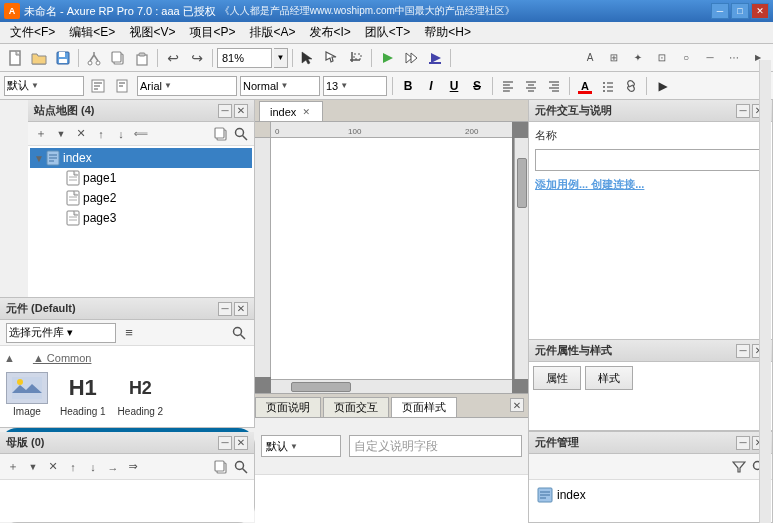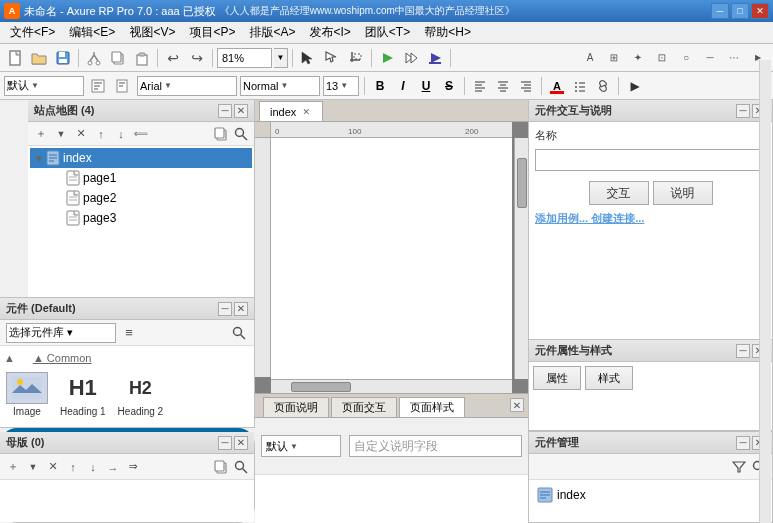--- a/index.html
+++ b/index.html
@@ -146,21 +146,21 @@
       border: 1px solid #aaa;
       background: white;
       font-size: 11px;
       padding: 0 2px;
       display: flex;
       align-items: center;
     }
     .style-select-default { width: 80px; }
     .style-select-font { width: 100px; }
     .style-select-style { width: 80px; }
-    .style-select-size { width: 36px; }
+    .style-select-size { width: 64px; }
     .format-btn {
       width: 20px;
       height: 20px;
       border: 1px solid transparent;
       background: transparent;
       display: flex;
       align-items: center;
       justify-content: center;
       cursor: pointer;
       font-size: 12px;
@@ -461,21 +461,21 @@
       background: #f0f0f0;
       border-top: 1px solid #aaa;
       display: flex;
       flex-direction: column;
     }
     .bottom-tabs {
       height: 24px;
       background: #d4d0c8;
       display: flex;
       align-items: flex-end;
-      padding-left: 8px;
+      padding-left: 0;
       gap: 2px;
       border-bottom: 1px solid #aaa;
     }
     .bottom-tab {
       height: 20px;
       padding: 0 10px;
       background: #e8e8e0;
       border: 1px solid #aaa;
       border-bottom: none;
       display: flex;
@@ -1150,24 +1150,20 @@
       <div class="panel-header">
         <span class="panel-title">元件交互与说明</span>
         <div class="panel-close-btns">
           <div class="pcb">─</div>
           <div class="pcb">✕</div>
         </div>
       </div>
       <div class="interact-content">
         <span class="interact-name-label">名称</span>
         <input class="interact-name-field" type="text" value="" style="">
-        <div class="interact-buttons">
-          <div class="interact-btn">交互</div>
-          <div class="interact-btn">说明</div>
-        </div>
         <span class="interact-add-link">添加用例... 创建连接...</span>
       </div>
 
       <div style="position:absolute;right:2px;top:60px;bottom:0;width:12px;background:#e8e8e8;border-left:1px solid #ccc;"></div>
     </div>
 
     <div class="style-panel panel">
       <div class="panel-header">
         <span class="panel-title">元件属性与样式</span>
         <div class="panel-close-btns">

